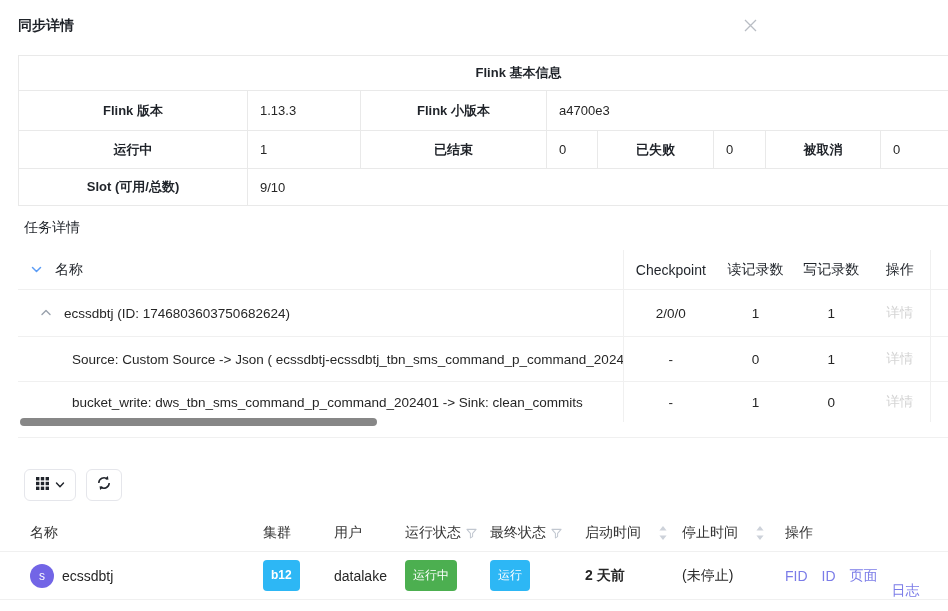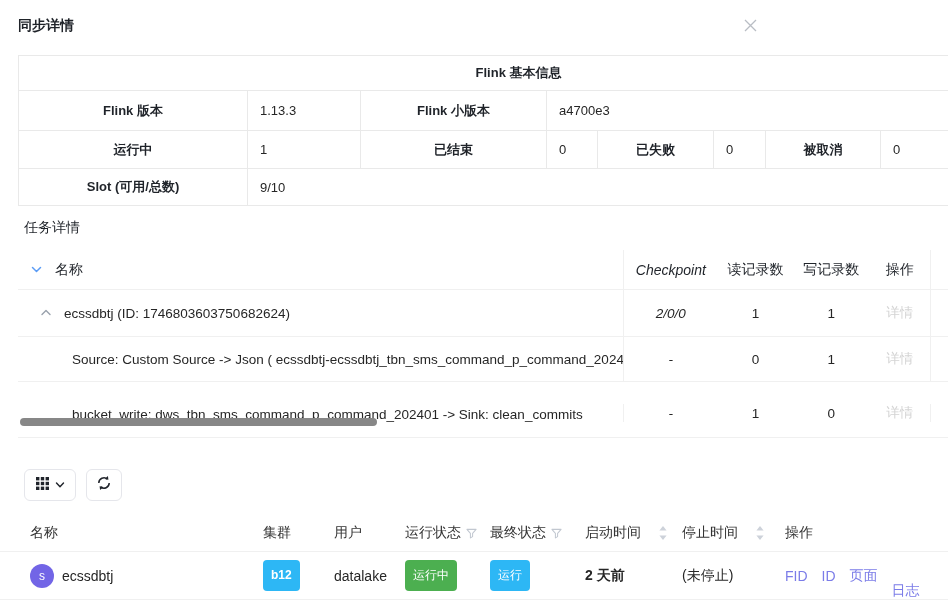--- a/index.html
+++ b/index.html
@@ -21,25 +21,25 @@
   .info-table .tbl-title { height:35px; font-size:13px; }
   .info-table tr.r1 { height:40px; } .info-table tr.r2 { height:38px; } .info-table tr.r3 { height:37px; }
 
   
   .section-title { position:absolute; left:24px; top:219px; font-size:14px; color:#1f2329; }
 
   
   .task-table { position:absolute; left:18px; top:250px; width:930px; font-size:13.5px; }
   .t-row { display:flex; align-items:stretch; border-bottom:1px solid #f0f0f0; }
   .t-head { height:40px; font-size:14px; font-weight:500; color:#1f2329; }
-  .t-r1 { height:47px;gap:20px; } .t-r2 { height:45px; } .t-r3 { height:40px;align-items:flex-end; }
+  .t-r1 { height:47px;gap:20px; } .t-r2 { height:45px; } .t-r3 { height:40px; }
   .t-name { width:605px; display:flex; align-items:center; overflow:hidden; white-space:nowrap; }
   .t-fixed { width:325px; display:flex; border-left:1px solid #f0f0f0; }
   .t-col { display:flex; align-items:center; justify-content:center; }
-  .t-cp { width:94px;font-style:italic; } .t-rd { width:76px; } .t-wr { width:76px; } .t-op { width:61px; }
+  .t-cp { width:94px; } .t-rd { width:76px; } .t-wr { width:76px; } .t-op { width:61px; }
   .t-gutter { width:18px; border-left:1px solid #f0f0f0; }
   .detail-link { color:#d4d4d4; cursor:pointer; }
   .indent-0 { padding-left:22px; } .indent-1 { padding-left:54px; }
   .expand-caret { margin-right:12px; display:inline-flex; }
   .h-scrollbar { position:absolute; left:2px; top:168px; width:357px; height:8px;
     background:#878787; border-radius:4px; }
   .t-bottom-line { position:absolute; left:0; top:187px; width:930px; height:1px; background:#f0f0f0; }
 
   
   .toolbar-btn { position:absolute; top:469px; height:32px; background:#fff;

